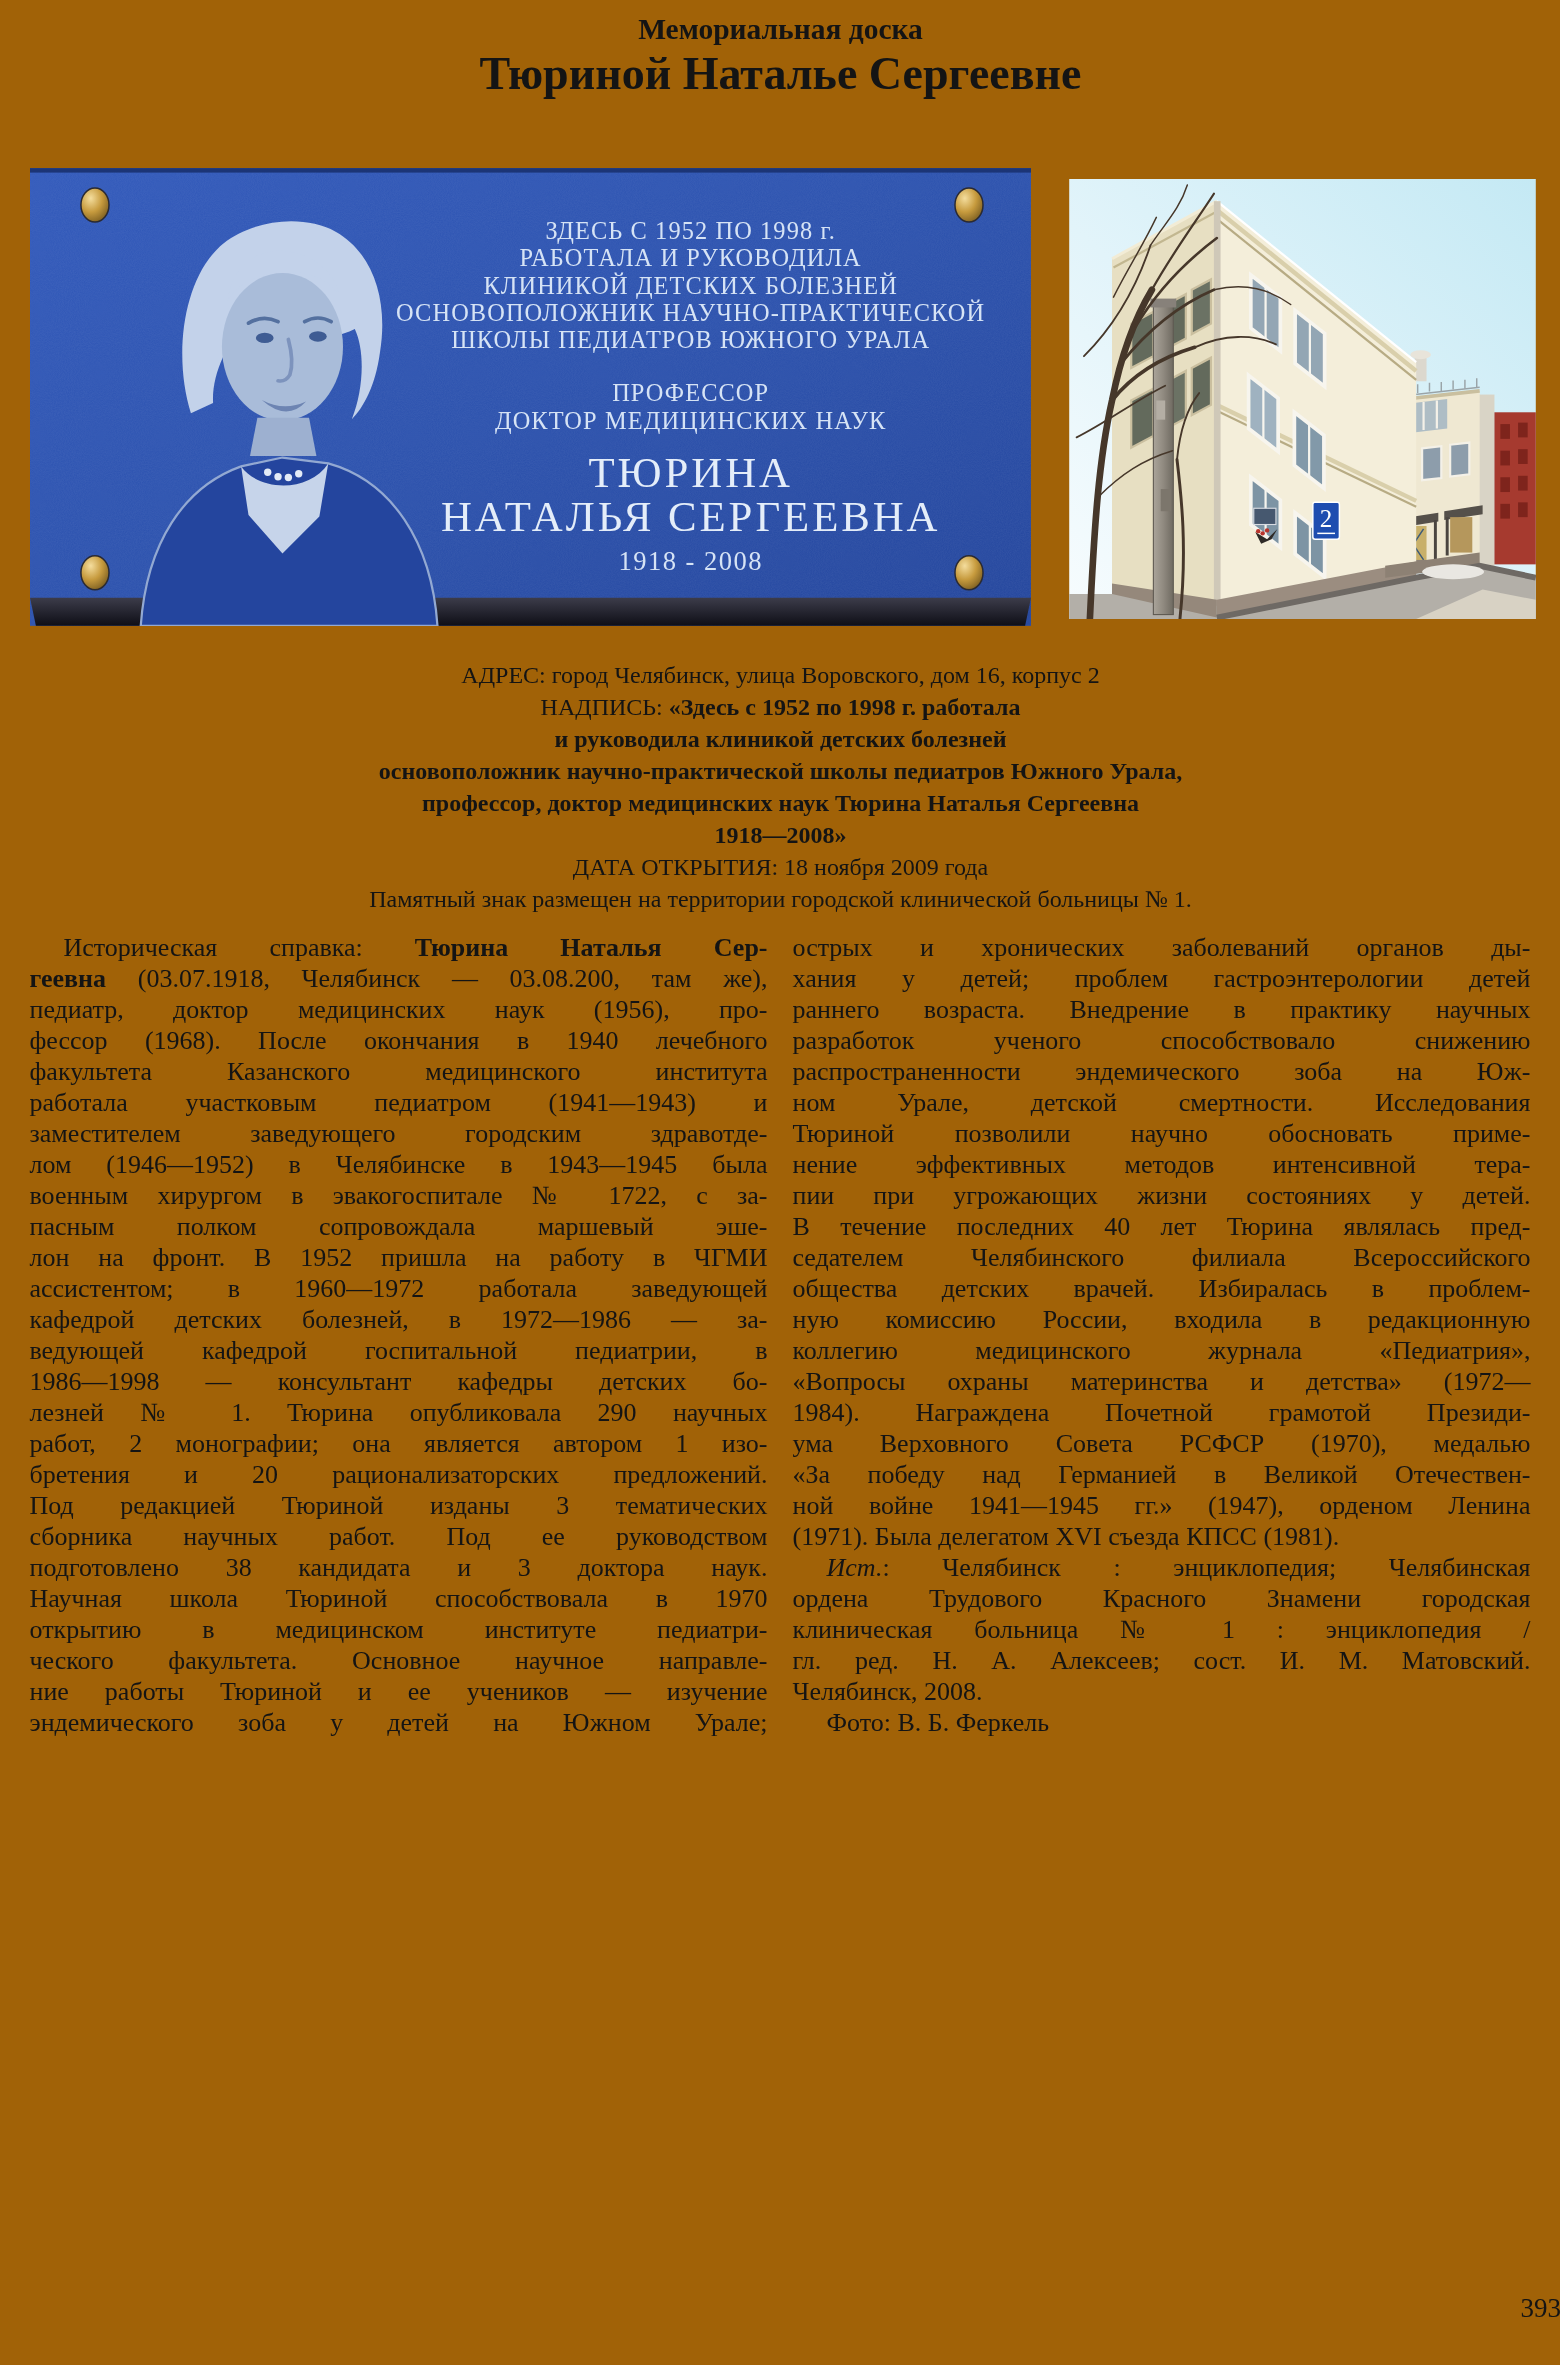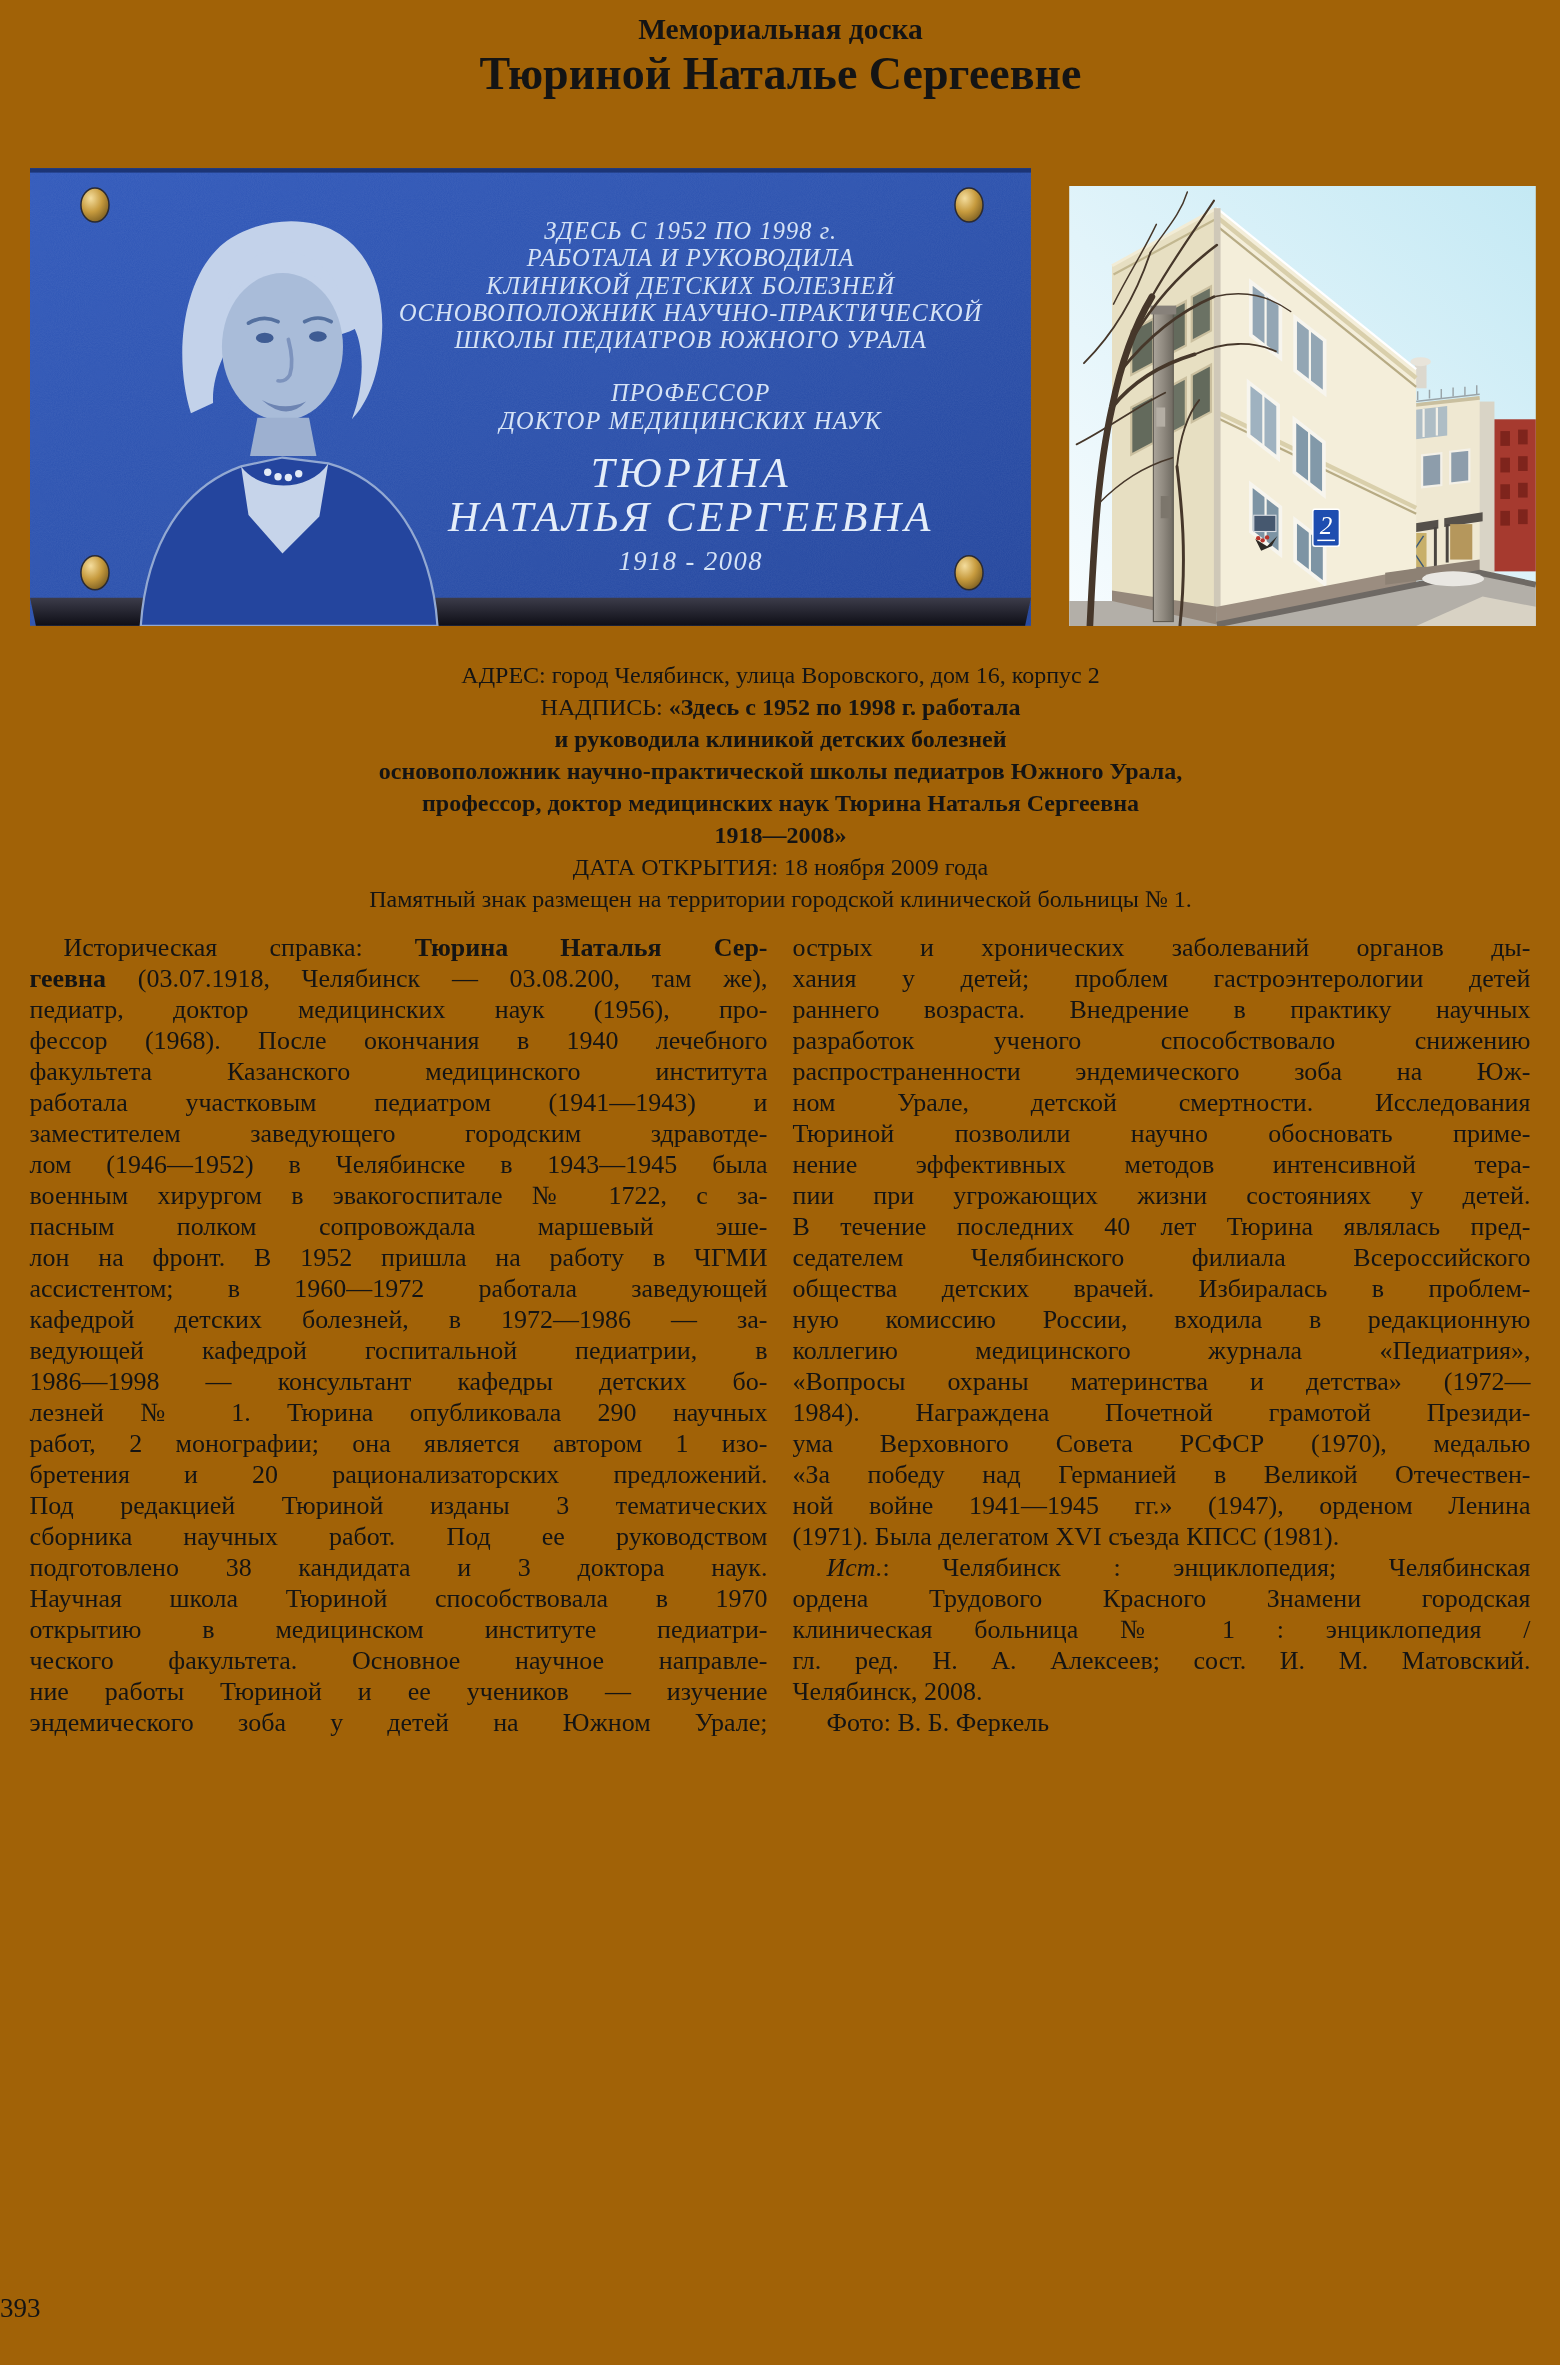--- a/index.html
+++ b/index.html
@@ -12,21 +12,21 @@
     overflow:hidden;
   }
   .kicker {
     position:absolute; top:11.8px; left:0; width:100%;
     text-align:center; font-weight:bold; font-size:29.5px; line-height:35px;
   }
   .main-title {
     position:absolute; top:47px; left:0; width:100%;
     text-align:center; font-weight:bold; font-size:46px; line-height:53px;
   }
-  .photos { position:absolute; top:168px; left:29.5px; width:1506px; display:flex; align-items:flex-end;font-style:italic; }
+  .photos { position:absolute; top:168px; left:29.5px; width:1506px; display:flex; align-items:center; }
   .plaque-fig { width:1001px; height:458px; flex:0 0 auto; }
   .building-fig { width:467px; height:440px; margin-left:38px; margin-top:3.7px; flex:0 0 auto; }
   .plaque-fig svg, .building-fig svg { display:block; width:100%; height:100%; }
 
   .inscription {
     position:absolute; top:659px; left:29.5px; width:1502px;
     font-size:24px; line-height:32px;
   }
   .inscription .line { text-align:center; }
 
@@ -38,21 +38,21 @@
   .col { width:738px; flex:0 0 auto; }
   .col + .col { margin-left:25px; }
   .columns .line { text-align:justify; text-align-last:justify;font-family:Liberation Serif, serif; }
   .columns .line.last { text-align-last:left; }
   .line.indent { text-indent:34px; }
   .b { font-weight:bold; }
   .i { font-style:italic; }
 
   .pagenum {
     position:absolute; top:2293px; left:0; width:100%;
-    text-align:left; font-size:27px;font-family:Liberation Serif, serif;
+    text-align:right; font-size:27px;font-family:Liberation Serif, serif;
   }
 
   .plq-text { font-family:"Liberation Serif", serif; fill:#d6e3f5; }
   .plq-small { font-size:33px; letter-spacing:1.5px; }
   .plq-name  { font-size:58px; letter-spacing:4px; fill:#e4edf9; }
   .plq-years { font-size:36px; letter-spacing:2px; }
   .bld-sign-num { font-family:"Liberation Serif", serif; font-size:34px; fill:#ffffff; }
 </style>
 </head>
 <body>

